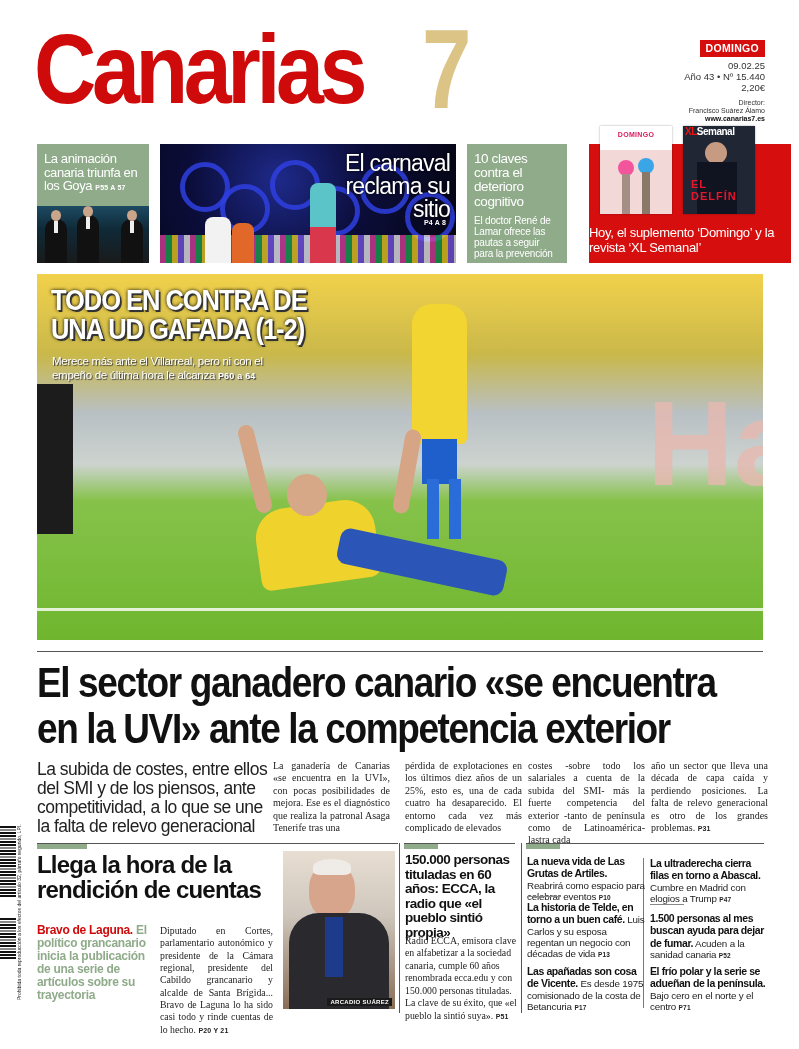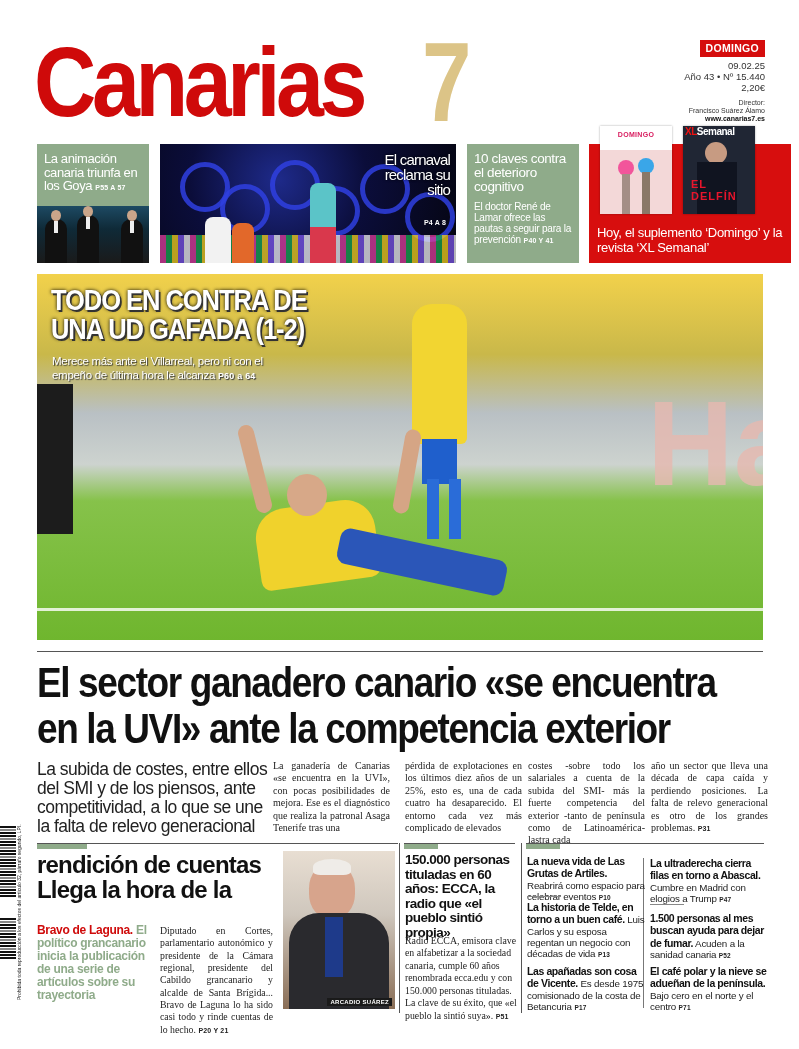--- a/index.html
+++ b/index.html
@@ -1,51 +1,51 @@
 <!DOCTYPE html>
 <html><head>
 <meta charset="utf-8">
 <style>
   * { box-sizing: border-box; margin: 0; padding: 0; }
   html, body { width: 799px; height: 1049px; background: #ffffff; overflow: hidden; }
   body { position: relative; font-family: "Liberation Sans", sans-serif; color: #111; }
 
   
-  .logo { position: absolute; left: 34px; top: 36px; height: 86px; display: flex; align-items: flex-end; }
+  .logo { position: absolute; left: 34px; top: 23px; height: 86px; display: flex; align-items: flex-end; }
   .logo-word { font-family: "Liberation Sans", sans-serif; font-weight: 700; font-size: 98px; line-height: 0.82; color: #cf0a0a; letter-spacing: -5px; transform: scaleX(0.88); transform-origin: left bottom; }
   .logo-seven { position: absolute; left: 388px; top: 0px; font-weight: 700; font-size: 114px; line-height: 0.8; color: #dcc487; transform: scaleX(0.78); transform-origin: left top; }
 
   .meta { position: absolute; right: 34px; top: 40px; text-align: right; font-size: 9.5px; color: #333; line-height: 1.2; }
   .day-badge { display: inline-block; background: #d50d0d; color: #fff; font-weight: 700; font-size: 10.5px; padding: 2px 6px; letter-spacing: 0.3px; margin-bottom: 3px; }
   .meta .small { font-size: 7px; line-height: 1.15; margin-top: 5px; }
   .meta .url { font-size: 7px; font-weight: 700; color: #111; }
 
   
   .teaser-green { position: absolute; background: #8fab8a; color: #fff; }
   .teaser1 { left: 37px; top: 144px; width: 112px; height: 119px; }
   .teaser1 .t-text { padding: 8px 6px 0 7px; font-size: 13px; line-height: 1.05; font-weight: 400; letter-spacing: -0.4px; height: 62px; }
   .teaser1 .photo { position: absolute; left: 0; top: 62px; width: 112px; height: 57px; background: linear-gradient(180deg, #1d4a63 0%, #0f2a38 40%, #1a1a1a 100%); overflow: hidden; }
   .pref { font-size: 7px; font-weight: 700; letter-spacing: 0.2px; }
   .person { position: absolute; bottom: 0; width: 22px; height: 44px; background: #111; border-radius: 10px 10px 0 0; }
   .person::before { content: ""; position: absolute; left: 6px; top: -9px; width: 10px; height: 11px; border-radius: 50%; background: #caa58a; }
   .person::after { content: ""; position: absolute; left: 9px; top: 2px; width: 4px; height: 12px; background: #eee; }
 
   .carnaval { position: absolute; left: 160px; top: 144px; width: 296px; height: 119px; background: radial-gradient(circle at 40% 30%, #1e2a8a 0%, #0b0d3a 45%, #050510 100%); overflow: hidden; }
   .ring { position: absolute; border: 5px solid #2f3fe0; border-radius: 50%; opacity: 0.85; }
-  .carnaval .title { position: absolute; right: 6px; top: 8px; text-align: right; color: #fff; font-size: 15px; line-height: 1.0; letter-spacing: -0.8px; text-shadow: 0 0 3px #000; }
+  .carnaval .title { position: absolute; right: 6px; top: 8px; text-align: right; color: #fff; font-size: 23px; line-height: 1.0; letter-spacing: -0.8px; text-shadow: 0 0 3px #000; }
   .carnaval .pref { position: absolute; right: 10px; top: 75px; color: #fff; font-size: 7px; }
   .flowers { position: absolute; left: 0; right: 0; bottom: 0; height: 28px; background: repeating-linear-gradient(90deg, #e03e9b 0 6px, #1aa84c 6px 12px, #f5d21c 12px 18px, #7b55e6 18px 24px, #f0f0f0 24px 30px); opacity: 0.75; }
   .fig { position: absolute; bottom: 0; border-radius: 8px 8px 0 0; }
 
-  .teaser3 { left: 467px; top: 144px; width: 112px; height: 119px; padding: 8px 6px 16px 7px; }
+  .teaser3 { left: 467px; top: 144px; width: 100px; height: 119px; padding: 8px 6px 16px 7px; }
   .teaser3 .t-title { font-size: 13.5px; line-height: 1.05; letter-spacing: -0.4px; }
   .teaser3 .t-body { font-size: 10px; line-height: 1.1; margin-top: 6px; letter-spacing: -0.2px; }
 
   .supp { position: absolute; left: 589px; top: 144px; width: 202px; height: 119px; background: #d70e0e; }
-  .supp .s-text { position: absolute; left: 8px; bottom: 8px; right: 6px; color: #fff; font-size: 13px; line-height: 1.1; letter-spacing: -0.3px; }
+  .supp .s-text { position: absolute; left: 0; bottom: 8px; right: 6px; color: #fff; font-size: 13px; line-height: 1.1; letter-spacing: -0.3px; }
   .mag { position: absolute; top: -18px; width: 72px; height: 88px; box-shadow: 0 0 2px rgba(0,0,0,0.35); overflow: hidden; }
   .mag-dom { left: 11px; background: #f3d8d8; }
   .mag-dom .m-head { height: 24px; background: #fff; text-align: center; color: #d81b5e; font-weight: 700; font-size: 7px; padding-top: 5px; letter-spacing: 0.3px; }
   .mag-xl { left: 94px; background: #202634; }
   .mag-xl .m-head { height: 14px; color: #fff; font-weight: 700; font-size: 10px; padding-left: 2px; letter-spacing: -0.5px; }
   .mag-xl .m-head span { color: #e11; }
   .mag-xl .m-logo { position: absolute; left: 8px; top: 52px; color: #e8152c; font-weight: 700; font-size: 11px; letter-spacing: 1px; }
 
   
   .hero { position: absolute; left: 37px; top: 274px; width: 726px; height: 366px; overflow: hidden; background: linear-gradient(180deg, #f2d14b 0%, #c9b84a 22%, #b9c0c4 38%, #cdd3cf 52%, #86c24a 62%, #6fb62e 100%); }
@@ -214,22 +214,22 @@
 <div class="rule" style="left:404px;top:843px;width:111px;"></div>
 <div class="rule" style="left:526px;top:843px;width:238px;"></div>
 <div class="green-tab" style="left:37px;top:844px;width:50px;"></div>
 <div class="green-tab" style="left:404px;top:844px;width:34px;"></div>
 <div class="green-tab" style="left:526px;top:844px;width:34px;"></div>
 <div class="vline" style="left:399px;top:843px;height:170px;"></div>
 <div class="vline" style="left:521px;top:843px;height:170px;"></div>
 <div class="vline" style="left:643px;top:858px;height:150px;background:#777;"></div>
 
 <div class="llega">
+  <div>Llega la hora de la</div>
   <div>rendición de cuentas</div>
-  <div>Llega la hora de la</div>
 </div>
 <div class="bravo">
   <span class="red">Bravo de Laguna.</span>
   <span class="green">El político grancanario inicia la publicación de una serie de artículos sobre su trayectoria</span>
 </div>
 <div class="bravo-body">
   <span>Diputado en Cortes, parlamentario autonómico y presidente de la Cámara regional, presidente del Cabildo grancanario y alcalde de Santa Brígida... Bravo de Laguna lo ha sido casi todo y rinde cuentas de lo hecho.</span>
   <span class="pref">P20 Y 21</span>
 </div>
 <div class="arcadio">
@@ -268,21 +268,21 @@
   <span>Cumbre en Madrid con elogios a Trump</span>
   <span class="pref">P47</span>
 </div>
 <div class="brief-sep" style="left:650px;top:904px;"></div>
 <div class="brief" style="left:650px;top:912px;">
   <b>1.500 personas al mes buscan ayuda para dejar de fumar.</b>
   <span>Acuden a la sanidad canaria</span>
   <span class="pref">P52</span>
 </div>
 <div class="brief" style="left:650px;top:965px;">
-  <b>El café polar y la nieve se adueñan de la península.</b>
+  <b>El frío polar y la serie se adueñan de la península.</b>
   <span>Bajo cero en el norte y el centro</span>
   <span class="pref">P71</span>
 </div>
 
 <div class="barcode">
   <div class="bar"></div>
     <div class="bar light"></div>
     <div class="bar"></div>
     <div class="bar"></div>
   <div class="bar light"></div>

